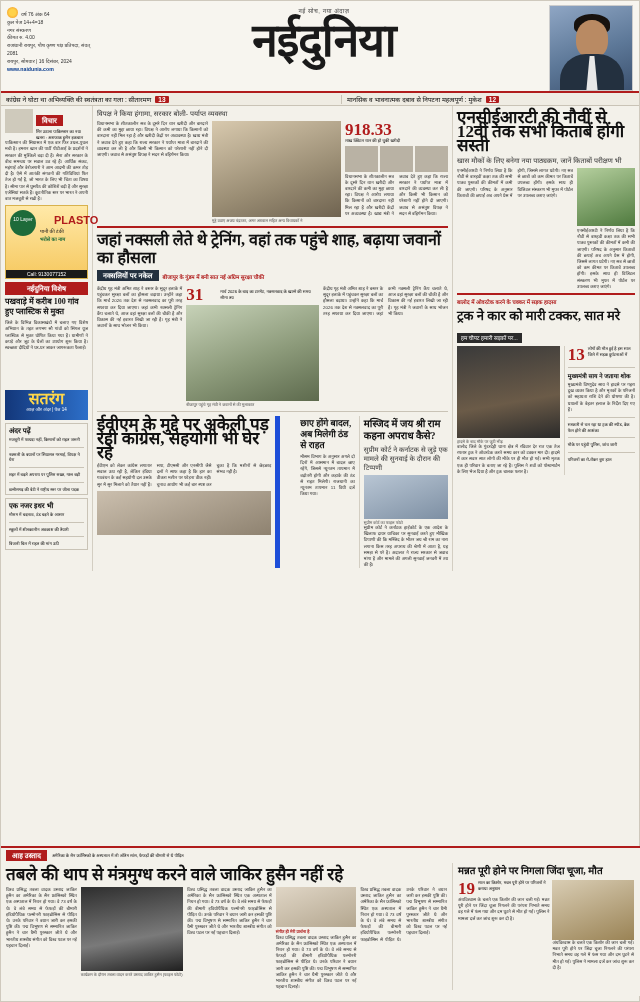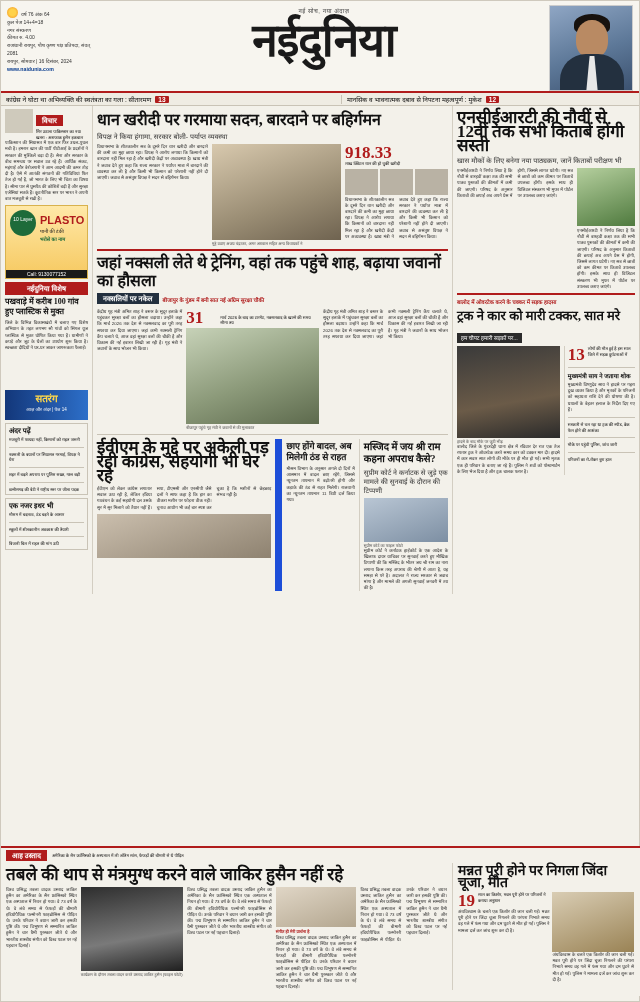--- a/index.html
+++ b/index.html
@@ -103,21 +103,21 @@
 
   
   .ad-plasto {
     height:74px; background:linear-gradient(180deg,#ffe9a8,#f6c85f);
     border:1px solid #d8b24e; position:relative; margin:3px 0;
   }
   .ad-satrang {
     height:30px; background:linear-gradient(90deg,#13377a,#2d6fc9);
     color:#fff; text-align:center; margin:3px 0; position:relative;
   }
-  .ad-satrang .t { font-family:"Liberation Serif",serif; font-weight:bold; font-size:10px; line-height:17px; color:#ffd84a;margin-top:39px;}
+  .ad-satrang .t { font-family:"Liberation Serif",serif; font-weight:bold; font-size:16px; line-height:17px; color:#ffd84a;margin-top:39px;}
   .ad-satrang .s { font-size:4.5px; line-height:6px; }
   .nd-special {
     background:#b01c1c; color:#fff; text-align:center; font-size:7px; font-weight:bold;
     padding:2px 0;
   }
   .mini-box { border:1px solid #c9c3b6; padding:2px 3px; margin-top:3px;}
   .mini-title { font-size:7px; font-weight:bold; color:#111; margin-bottom:2px;}
   .bigred { font-size:17px; line-height:17px; color:#b01c1c; font-family:"Liberation Serif",serif; font-weight:bold;}
   .flexrow { display:flex; gap:4px; }
   .thumbs { display:flex; gap:2px; margin:2px 0;}
@@ -167,21 +167,21 @@
   <div class="content">
 
     <div class="col c1">
       <div class="sec-label">विचार</div>
       <div class="photo" style="height:24px;width:28px;float:left;margin:0 3px 2px 0;"></div>
       <div class="sm">सिर उठाता पाकिस्तान का नया खतरा : अशफाक हुसैन इकबाल</div>
       <div class="body-txt">पाकिस्तान की सियासत में एक बार फिर उथल-पुथल मची है। इमरान खान की पार्टी पीटीआई के प्रदर्शनों ने सरकार की मुश्किलें बढ़ा दी हैं। सेना और सरकार के बीच समन्वय पर सवाल उठ रहे हैं। आर्थिक संकट, महंगाई और बेरोजगारी ने आम आदमी की कमर तोड़ दी है। ऐसे में आतंकी संगठनों की गतिविधियां फिर तेज हो गई हैं, जो भारत के लिए भी चिंता का विषय है। सीमा पार से घुसपैठ की कोशिशें बढ़ी हैं और सुरक्षा एजेंसियां सतर्क हैं। कूटनीतिक स्तर पर भारत ने अपनी बात मजबूती से रखी है।</div>
 
       <div class="ad-plasto">
         <div style="position:absolute;left:4px;top:4px;width:26px;height:26px;border-radius:50%;background:#1e6b3a;color:#fff;font-size:5px;text-align:center;line-height:8px;padding-top:5px;">10 Layer</div>
-        <div style="position:absolute;left:34px;top:8px;font-size:11px;font-weight:bold;color:#b01c1c;">PLASTO</div>
+        <div style="position:absolute;left:48px;top:8px;font-size:11px;font-weight:bold;color:#b01c1c;">PLASTO</div>
         <div style="position:absolute;left:34px;top:22px;font-size:5px;color:#1a1a1a;">पानी की टंकी</div>
         <div style="position:absolute;left:34px;top:30px;font-size:5px;color:#1e6b3a;font-weight:bold;">भरोसे का नाम</div>
         <div style="position:absolute;left:0;bottom:0;width:100%;background:#1a1a1a;color:#fff;font-size:5px;text-align:center;padding:1px 0;">Call: 9130077152</div>
       </div>
 
       <div class="nd-special">नईदुनिया विशेष</div>
       <h2 class="hl sm" style="font-size:8px;line-height:10px;">पखवाड़े में करीब 100 गांव हुए प्लास्टिक से मुक्त</h2>
       <div class="body-txt">जिले के विभिन्न विकासखंडों में चलाए गए विशेष अभियान के तहत लगभग सौ गांवों को सिंगल यूज प्लास्टिक से मुक्त घोषित किया गया है। ग्रामीणों ने कपड़े और जूट के थैलों का उपयोग शुरू किया है। स्वच्छता दीदियों ने घर-घर जाकर जागरूकता फैलाई।</div>
 
       <div class="ad-satrang">
@@ -204,21 +204,20 @@
         <div class="mini-title">एक नजर इधर भी</div>
         <div class="sm">मौसम में बदलाव, ठंड बढ़ने के आसार</div>
         <div class="rule"></div>
         <div class="sm">स्कूलों में शीतकालीन अवकाश की तैयारी</div>
         <div class="rule"></div>
         <div class="sm">बिजली बिल में राहत की मांग उठी</div>
       </div>
     </div>
 
     <div class="col c2">
-      <h2 class="hl">धान खरीदी पर गरमाया सदन, बारदाने पर बहिर्गमन</h2>
       <h3 class="sub">विपक्ष ने किया हंगामा, सरकार बोली- पर्याप्त व्यवस्था</h3>
 
       <div class="flexrow">
         <div style="width:112px;">
           <div class="body-txt">विधानसभा के शीतकालीन सत्र के दूसरे दिन धान खरीदी और बारदाने की कमी का मुद्दा छाया रहा। विपक्ष ने आरोप लगाया कि किसानों को बारदाना नहीं मिल रहा है और खरीदी केंद्रों पर अव्यवस्था है। खाद्य मंत्री ने जवाब देते हुए कहा कि राज्य सरकार ने पर्याप्त मात्रा में बारदाने की व्यवस्था कर ली है और किसी भी किसान को परेशानी नहीं होने दी जाएगी। जवाब से असंतुष्ट विपक्ष ने सदन से बहिर्गमन किया।</div>
         </div>
         <div style="width:130px;">
           <div class="photo" style="height:96px;background:linear-gradient(160deg,#d8c9ae,#9a8d74 60%,#6f6350);"></div>
           <div class="cap">मुद्दे उठाए अजय चंद्राकर, अमर अग्रवाल सहित अन्य विधायकों ने</div>
         </div>
@@ -246,41 +245,41 @@
       <div class="flexrow" style="align-items:center;margin:2px 0;">
         <div class="sec-label dark">नक्सलियों पर नकेल</div>
         <div class="kicker">बीजापुर के गुंडम में बनी सात नई अग्रिम सुरक्षा चौकी</div>
       </div>
 
       <div class="flexrow">
         <div style="width:86px;">
           <div class="body-txt">केंद्रीय गृह मंत्री अमित शाह ने बस्तर के सुदूर इलाके में पहुंचकर सुरक्षा बलों का हौसला बढ़ाया। उन्होंने कहा कि मार्च 2026 तक देश से नक्सलवाद का पूरी तरह सफाया कर दिया जाएगा। जहां कभी नक्सली ट्रेनिंग कैंप चलाते थे, आज वहां सुरक्षा बलों की चौकी है और विकास की नई इबारत लिखी जा रही है। गृह मंत्री ने जवानों के साथ भोजन भी किया।</div>
         </div>
         <div style="width:134px;">
-          <div class="flexrow" style="align-items:flex-end;gap:17px;margin-bottom:2px;">
+          <div class="flexrow" style="align-items:center;gap:17px;margin-bottom:2px;">
             <div class="bigred">31</div>
             <div class="sm">मार्च 2026 के बाद का टारगेट, नक्सलवाद के खात्मे की समय सीमा तय</div>
           </div>
           <div class="photo" style="height:96px;background:linear-gradient(160deg,#c7d2b8,#8c9a7a 55%,#5d6a4d);"></div>
           <div class="cap">बीजापुर पहुंचे गृह मंत्री ने जवानों से की मुलाकात</div>
         </div>
         <div style="width:126px;">
           <div class="body-txt c2col">केंद्रीय गृह मंत्री अमित शाह ने बस्तर के सुदूर इलाके में पहुंचकर सुरक्षा बलों का हौसला बढ़ाया। उन्होंने कहा कि मार्च 2026 तक देश से नक्सलवाद का पूरी तरह सफाया कर दिया जाएगा। जहां कभी नक्सली ट्रेनिंग कैंप चलाते थे, आज वहां सुरक्षा बलों की चौकी है और विकास की नई इबारत लिखी जा रही है। गृह मंत्री ने जवानों के साथ भोजन भी किया।</div>
         </div>
       </div>
 
       <div class="rule"></div>
 
       <div class="flexrow">
         <div style="width:176px;">
           <h2 class="hl sm">ईवीएम के मुद्दे पर अकेली पड़ रही कांग्रेस, सहयोगी भी घेर रहे</h2>
           <div class="body-txt c3col">ईवीएम को लेकर कांग्रेस लगातार सवाल उठा रही है, लेकिन इंडिया गठबंधन के कई सहयोगी दल उसके सुर में सुर मिलाने को तैयार नहीं हैं। सपा, टीएमसी और एनसीपी जैसे दलों ने साफ कहा है कि हार का ठीकरा मशीन पर फोड़ना ठीक नहीं। चुनाव आयोग भी कई बार स्पष्ट कर चुका है कि मशीनों से छेड़छाड़ संभव नहीं है।</div>
           <div class="photo" style="height:44px;margin-top:3px;background:linear-gradient(160deg,#cbbfae,#8e8270);"></div>
         </div>
-        <div style="width:80px;border-left:7px solid #1d4ed8;padding-left:4px;">
+        <div style="width:80px;border-left:5px solid #1d4ed8;padding-left:20px;">
           <h2 class="hl sm" style="font-size:9px;line-height:11px;">छाए होंगे बादल, अब मिलेगी ठंड से राहत</h2>
           <div class="body-txt">मौसम विभाग के अनुसार अगले दो दिनों में आसमान में बादल छाए रहेंगे, जिससे न्यूनतम तापमान में बढ़ोतरी होगी और कड़ाके की ठंड से राहत मिलेगी। राजधानी का न्यूनतम तापमान 11 डिग्री दर्ज किया गया।</div>
         </div>
         <div style="width:90px;border-left:1px solid #d3cec2;padding-left:4px;">
           <h2 class="hl sm" style="font-size:10px;line-height:12px;">मस्जिद में जय श्री राम कहना अपराध कैसे?</h2>
           <h3 class="sub">सुप्रीम कोर्ट ने कर्नाटक से जुड़े एक मामले की सुनवाई के दौरान की टिप्पणी</h3>
           <div class="photo" style="height:44px;background:linear-gradient(160deg,#b9c6d4,#7d8fa3);"></div>
           <div class="cap">सुप्रीम कोर्ट का फाइल फोटो</div>
           <div class="body-txt">सुप्रीम कोर्ट ने कर्नाटक हाईकोर्ट के एक आदेश के खिलाफ दायर याचिका पर सुनवाई करते हुए मौखिक टिप्पणी की कि मस्जिद के भीतर जय श्री राम का नारा लगाना किस तरह अपराध की श्रेणी में आता है, यह समझ से परे है। अदालत ने राज्य सरकार से जवाब मांगा है और मामले की अगली सुनवाई जनवरी में तय की है।</div>
         </div>
@@ -353,21 +352,21 @@
             <div class="photo" style="height:40px;background:linear-gradient(160deg,#e0d6c6,#b3a68f);"></div>
             <div class="sm" style="color:#b01c1c;font-weight:bold;margin-top:2px;">संगीत ही मेरी प्रार्थना है</div>
             <div class="body-txt">विश्व प्रसिद्ध तबला वादक उस्ताद जाकिर हुसैन का अमेरिका के सैन फ्रांसिस्को स्थित एक अस्पताल में निधन हो गया। वे 73 वर्ष के थे। वे लंबे समय से फेफड़ों की बीमारी इडियोपैथिक पल्मोनरी फाइब्रोसिस से पीड़ित थे। उनके परिवार ने बयान जारी कर इसकी पुष्टि की। पद्म विभूषण से सम्मानित जाकिर हुसैन ने चार ग्रैमी पुरस्कार जीते थे और भारतीय शास्त्रीय संगीत को विश्व पटल पर नई पहचान दिलाई।</div>
           </div>
           <div style="width:88px;">
             <div class="body-txt c2col">विश्व प्रसिद्ध तबला वादक उस्ताद जाकिर हुसैन का अमेरिका के सैन फ्रांसिस्को स्थित एक अस्पताल में निधन हो गया। वे 73 वर्ष के थे। वे लंबे समय से फेफड़ों की बीमारी इडियोपैथिक पल्मोनरी फाइब्रोसिस से पीड़ित थे। उनके परिवार ने बयान जारी कर इसकी पुष्टि की। पद्म विभूषण से सम्मानित जाकिर हुसैन ने चार ग्रैमी पुरस्कार जीते थे और भारतीय शास्त्रीय संगीत को विश्व पटल पर नई पहचान दिलाई।</div>
           </div>
         </div>
       </div>
       <div style="width:186px;padding:0 5px;">
-        <h2 class="hl sm" style="font-size:14px;line-height:12px;">मन्नत पूरी होने पर निगला जिंदा चूजा, मौत</h2>
+        <h2 class="hl sm" style="font-size:10px;line-height:12px;">मन्नत पूरी होने पर निगला जिंदा चूजा, मौत</h2>
         <div class="flexrow" style="gap:3px;">
           <div style="width:92px;">
             <div class="flexrow" style="gap:3px;align-items:flex-start;">
               <div class="bigred">19</div>
               <div class="sm">साल का किशोर, मन्नत पूरी होने पर परिजनों ने कराया अनुष्ठान</div>
             </div>
             <div class="body-txt">अंधविश्वास के चलते एक किशोर की जान चली गई। मन्नत पूरी होने पर जिंदा चूजा निगलने की परंपरा निभाते समय वह गले में फंस गया और दम घुटने से मौत हो गई। पुलिस ने मामला दर्ज कर जांच शुरू कर दी है।</div>
           </div>
           <div style="width:82px;">
             <div class="photo" style="height:60px;background:linear-gradient(160deg,#d9cdb4,#9a8355);"></div>

